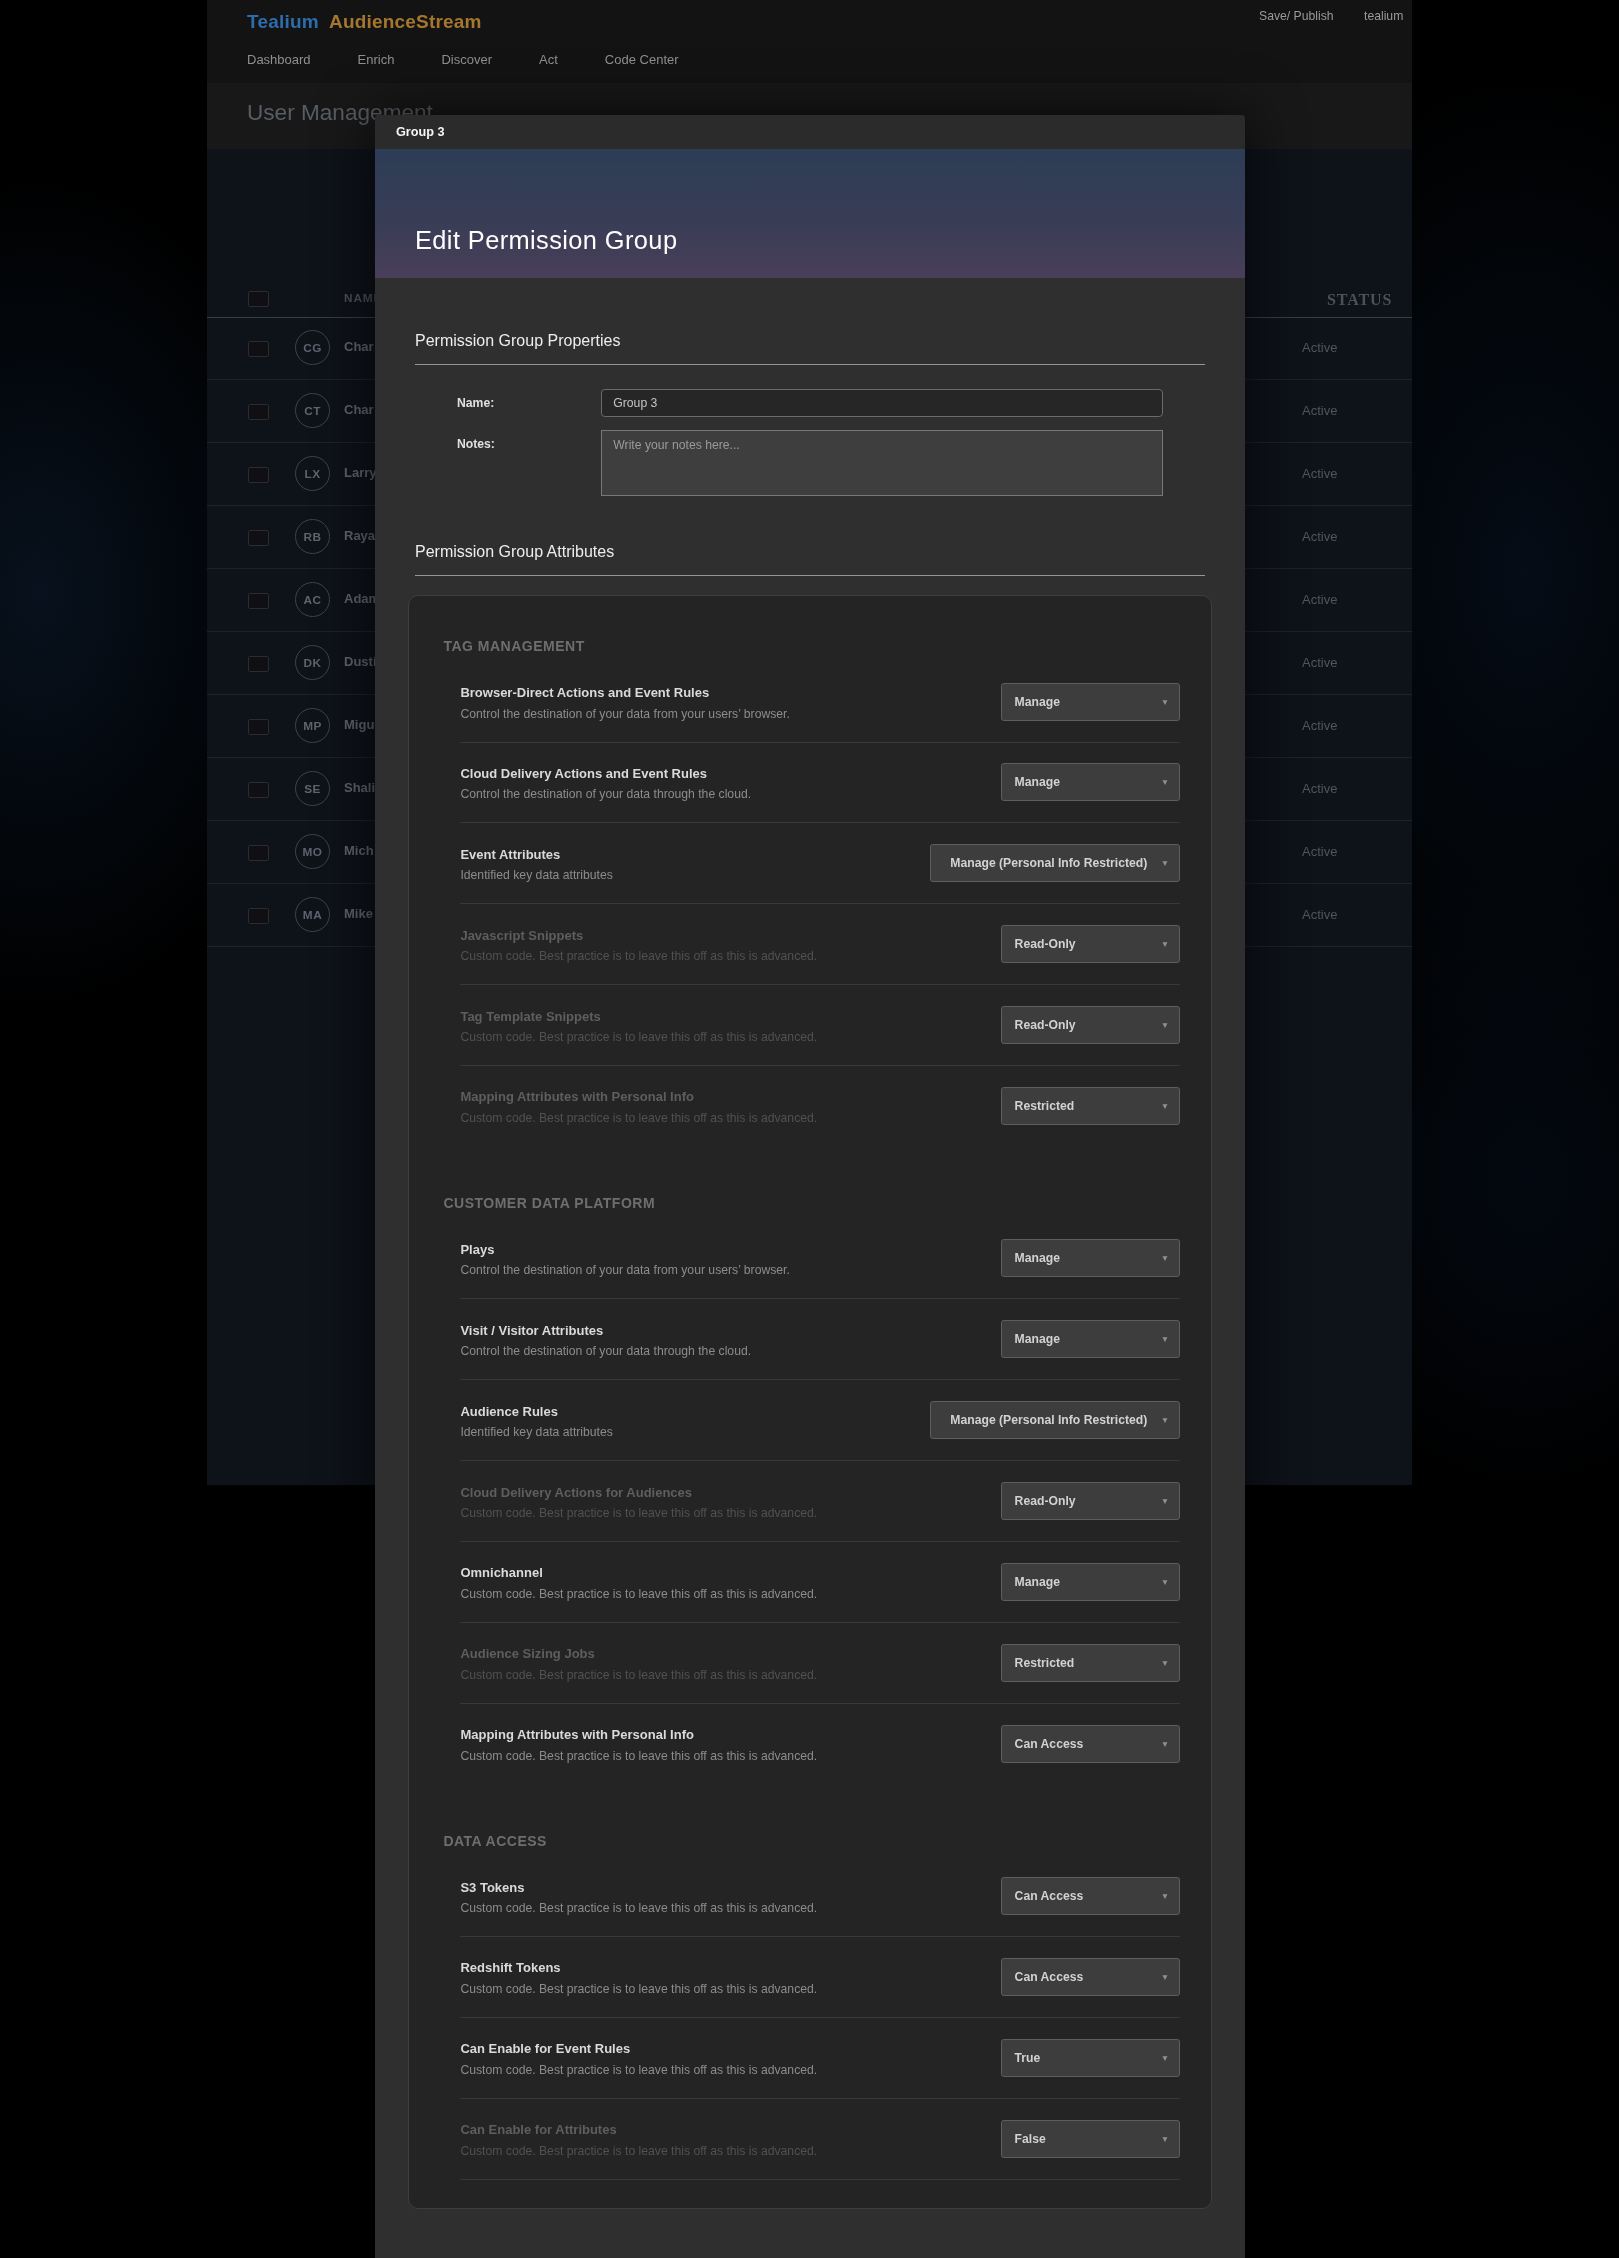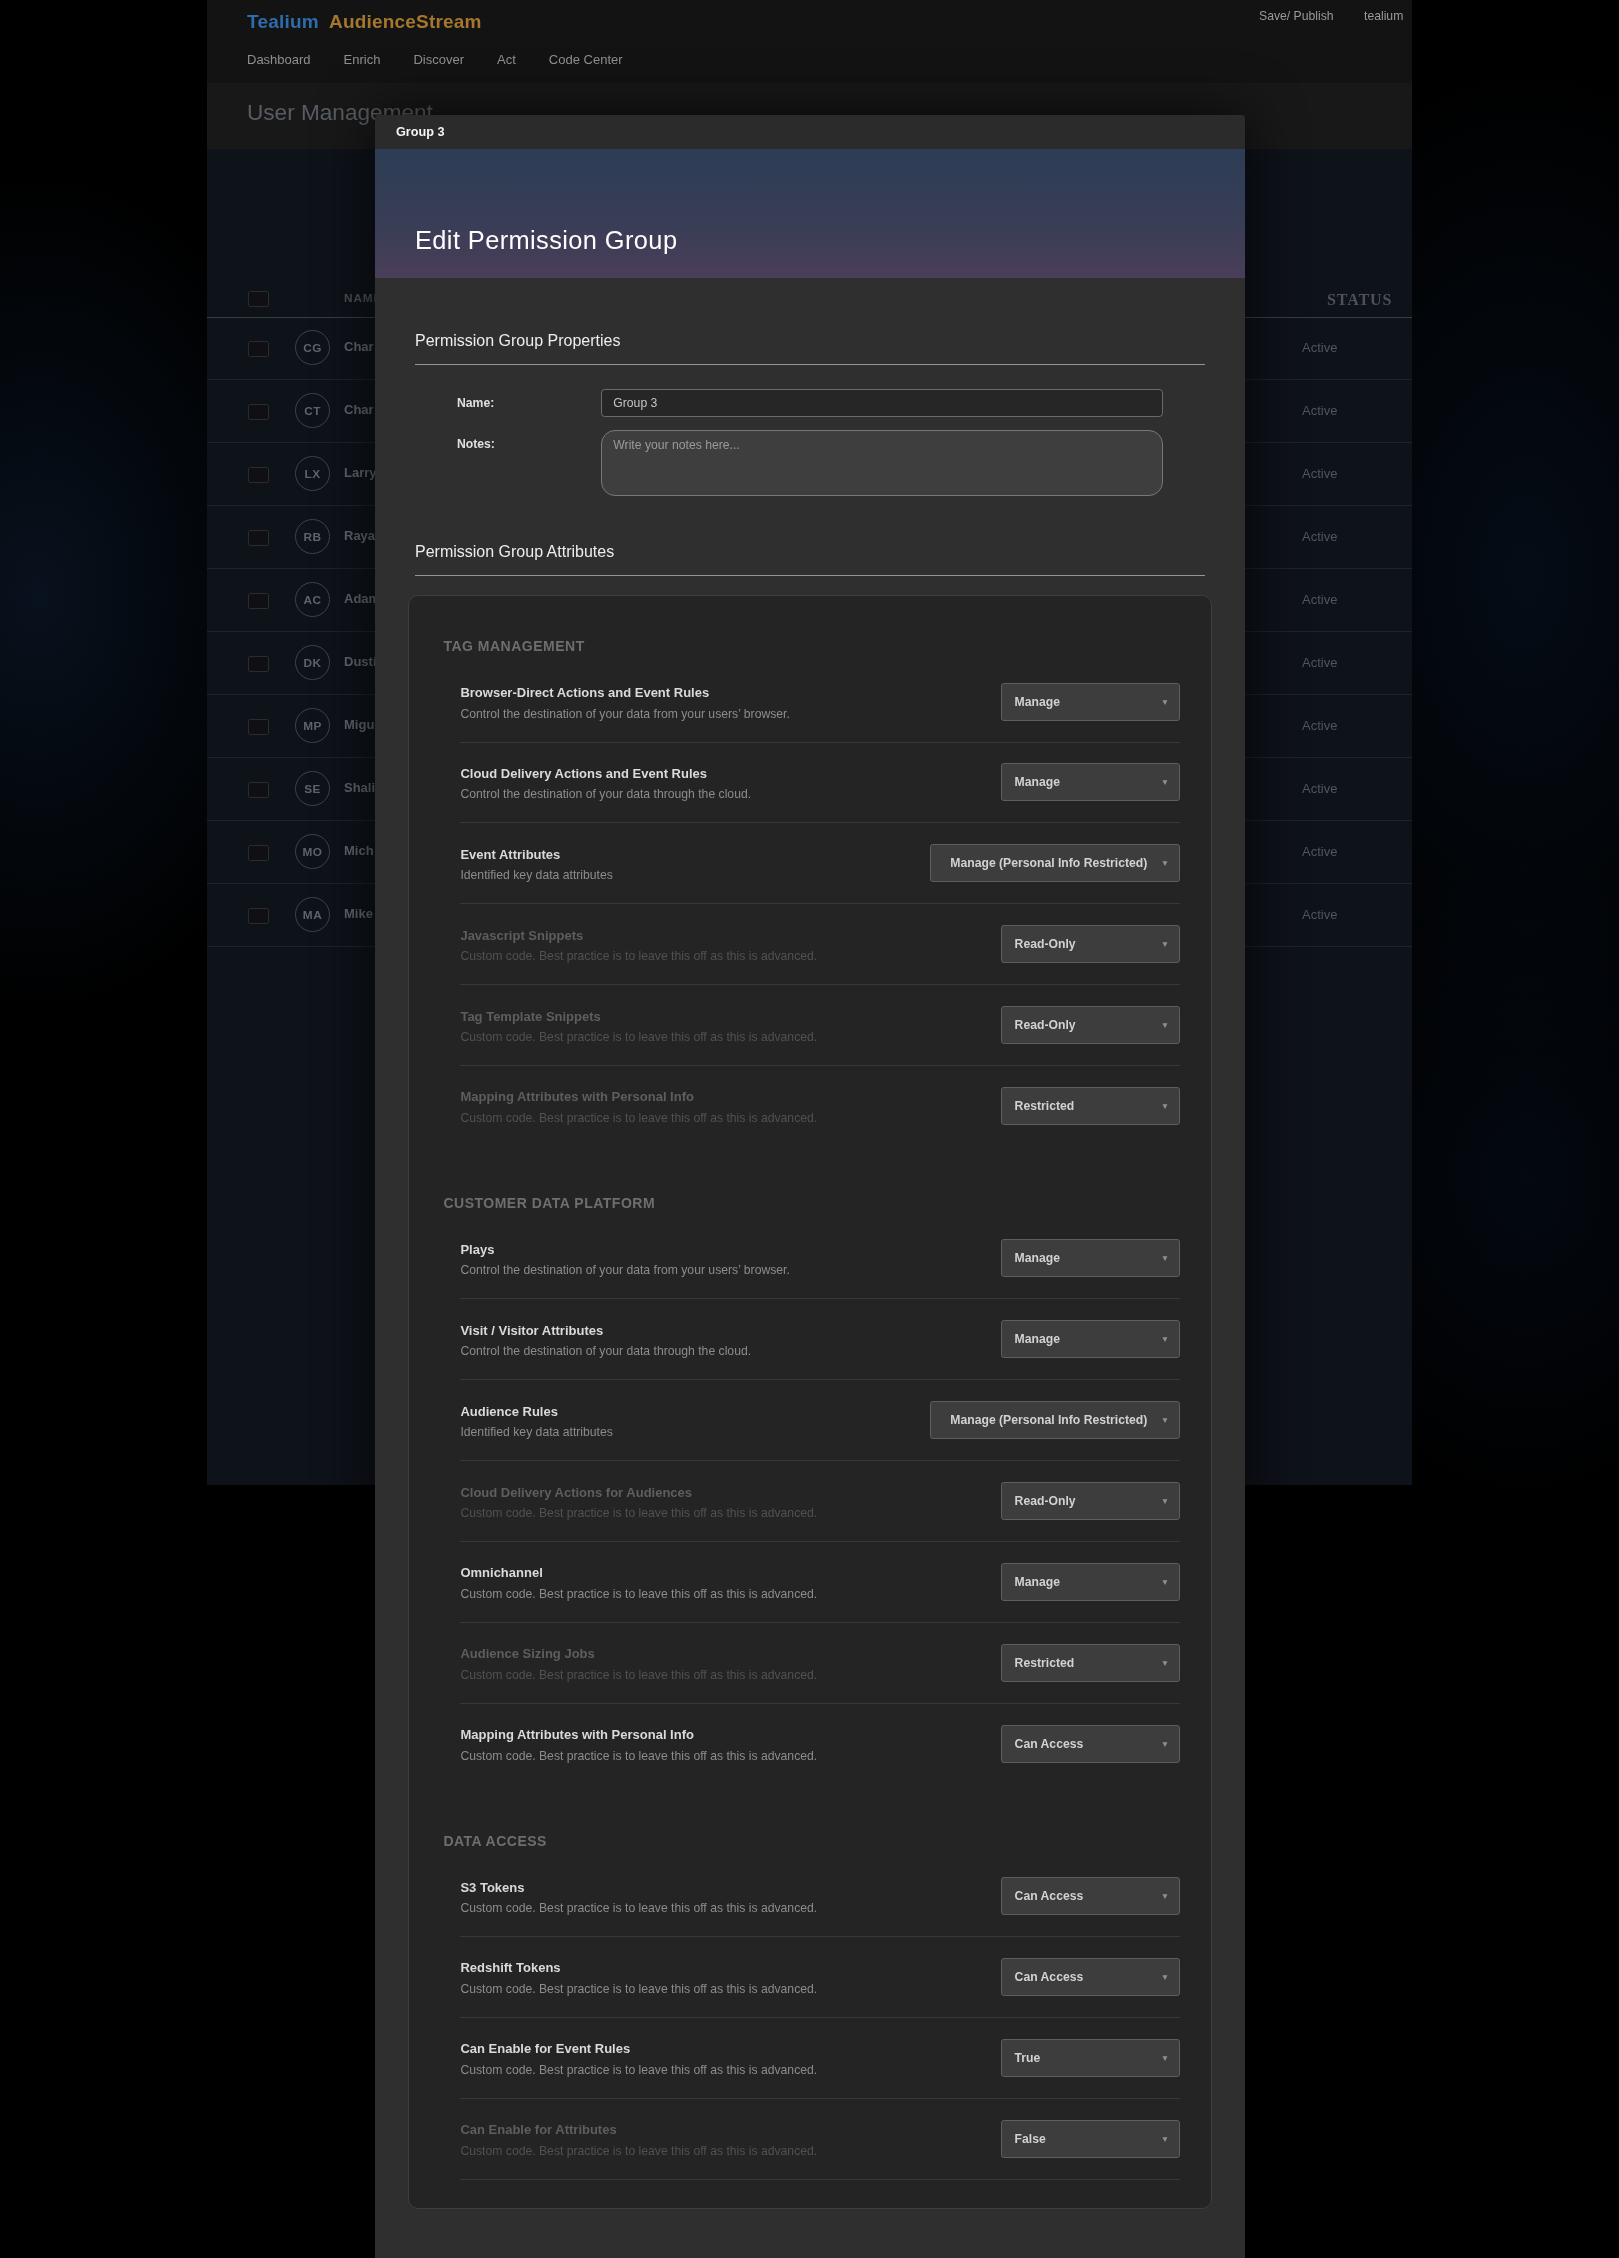--- a/index.html
+++ b/index.html
@@ -15,21 +15,21 @@
     background:radial-gradient(closest-side,rgba(24,56,100,.22),rgba(0,0,0,0));}
   .glow-right2{right:-151px;top:847px;width:490px;height:659px;
     background:radial-gradient(closest-side,rgba(20,48,92,.18),rgba(0,0,0,0));}
 
   
   .content{position:absolute;left:207px;top:0;width:1205px;height:1485px;z-index:1;}
   .topbar{position:absolute;left:0;top:0;width:1205px;height:83px;background:#131313;}
   .brand{position:absolute;left:40px;top:11.3px;font-size:19px;font-weight:bold;letter-spacing:0.2px;}
   .brand .b1{color:#2e6cab;}
   .brand .b2{color:#a5772e;margin-left:4.7px;}
-  .nav{position:absolute;left:40px;top:52px;display:flex;gap:33px;}
+  .nav{position:absolute;left:40px;top:52px;display:flex;gap:47px;}
   .nav span{color:#8f8f8f;font-size:13px;cursor:default;}
   .save-publish{position:absolute;left:1052px;top:8.5px;color:#9a9a9a;font-size:12.2px;}
   .account{position:absolute;left:1157px;top:8.5px;color:#9a9a9a;font-size:12.2px;}
   .search{position:absolute;left:738px;top:45px;width:460px;height:36px;background:#151515;
     border:0.9px solid #2e2e2e;border-radius:2.8px;display:flex;align-items:center;box-sizing:border-box;padding:0 11.3px;}
   .search svg{flex:0 0 auto;margin-right:8.5px;}
   .search input{flex:1;background:transparent;border:none;outline:none;color:#bbb;font-size:13px;
     font-family:"Liberation Sans",sans-serif;}
   .search input::placeholder{color:#4b4b4b;}
 
@@ -63,21 +63,21 @@
   .sec{margin:54px 0 0 0;font-size:16px;font-weight:400;color:#ededed;
     padding-bottom:14px;border-bottom:0.9px solid #969696;}
   .sec2{margin-top:47px;}
   .form{margin-top:23.5px;}
   .form-row{display:flex;align-items:flex-start;margin-bottom:13px;}
   .form-row label{margin-left:42px;width:144px;box-sizing:border-box;color:#e0e0e0;
     font-size:12.2px;font-weight:bold;line-height:28px;}
   .txt{width:562px;height:28px;box-sizing:border-box;background:#262626;border:0.9px solid #6b6b6b;
     border-radius:3.8px;color:#c5c5c5;font-size:12.2px;padding:0 11.3px;font-family:"Liberation Sans",sans-serif;outline:none;}
   .notes{width:562px;height:66px;box-sizing:border-box;background:#3e3e3e;border:0.9px solid #787878;
-    border-radius:14px;color:#bbb;font-size:12.2px;padding:7.5px 11.3px;resize:none;
+    border-radius:0;color:#bbb;font-size:12.2px;padding:7.5px 11.3px;resize:none;
     font-family:"Liberation Sans",sans-serif;outline:none;}
   .notes::placeholder{color:#9a9a9a;}
 
   .panel{margin:19px -6.6px 0 -6.6px;background:#242424;border:0.9px solid #3e3e3e;border-radius:10px;
     padding:4.7px 31px 28px 34px;}
   .attr-sec-title{margin-top:38px;margin-bottom:7.5px;color:#6e6e6e;font-size:14px;font-weight:bold;letter-spacing:0.5px;}
   .attr-sec-title.later{margin-top:49px;}
   .attr-row{margin-left:17px;padding:19px 0 21px 0;border-bottom:0.9px solid #383838;
     display:flex;justify-content:space-between;align-items:flex-end;}
   .attr-row.no-div{border-bottom:none;}

